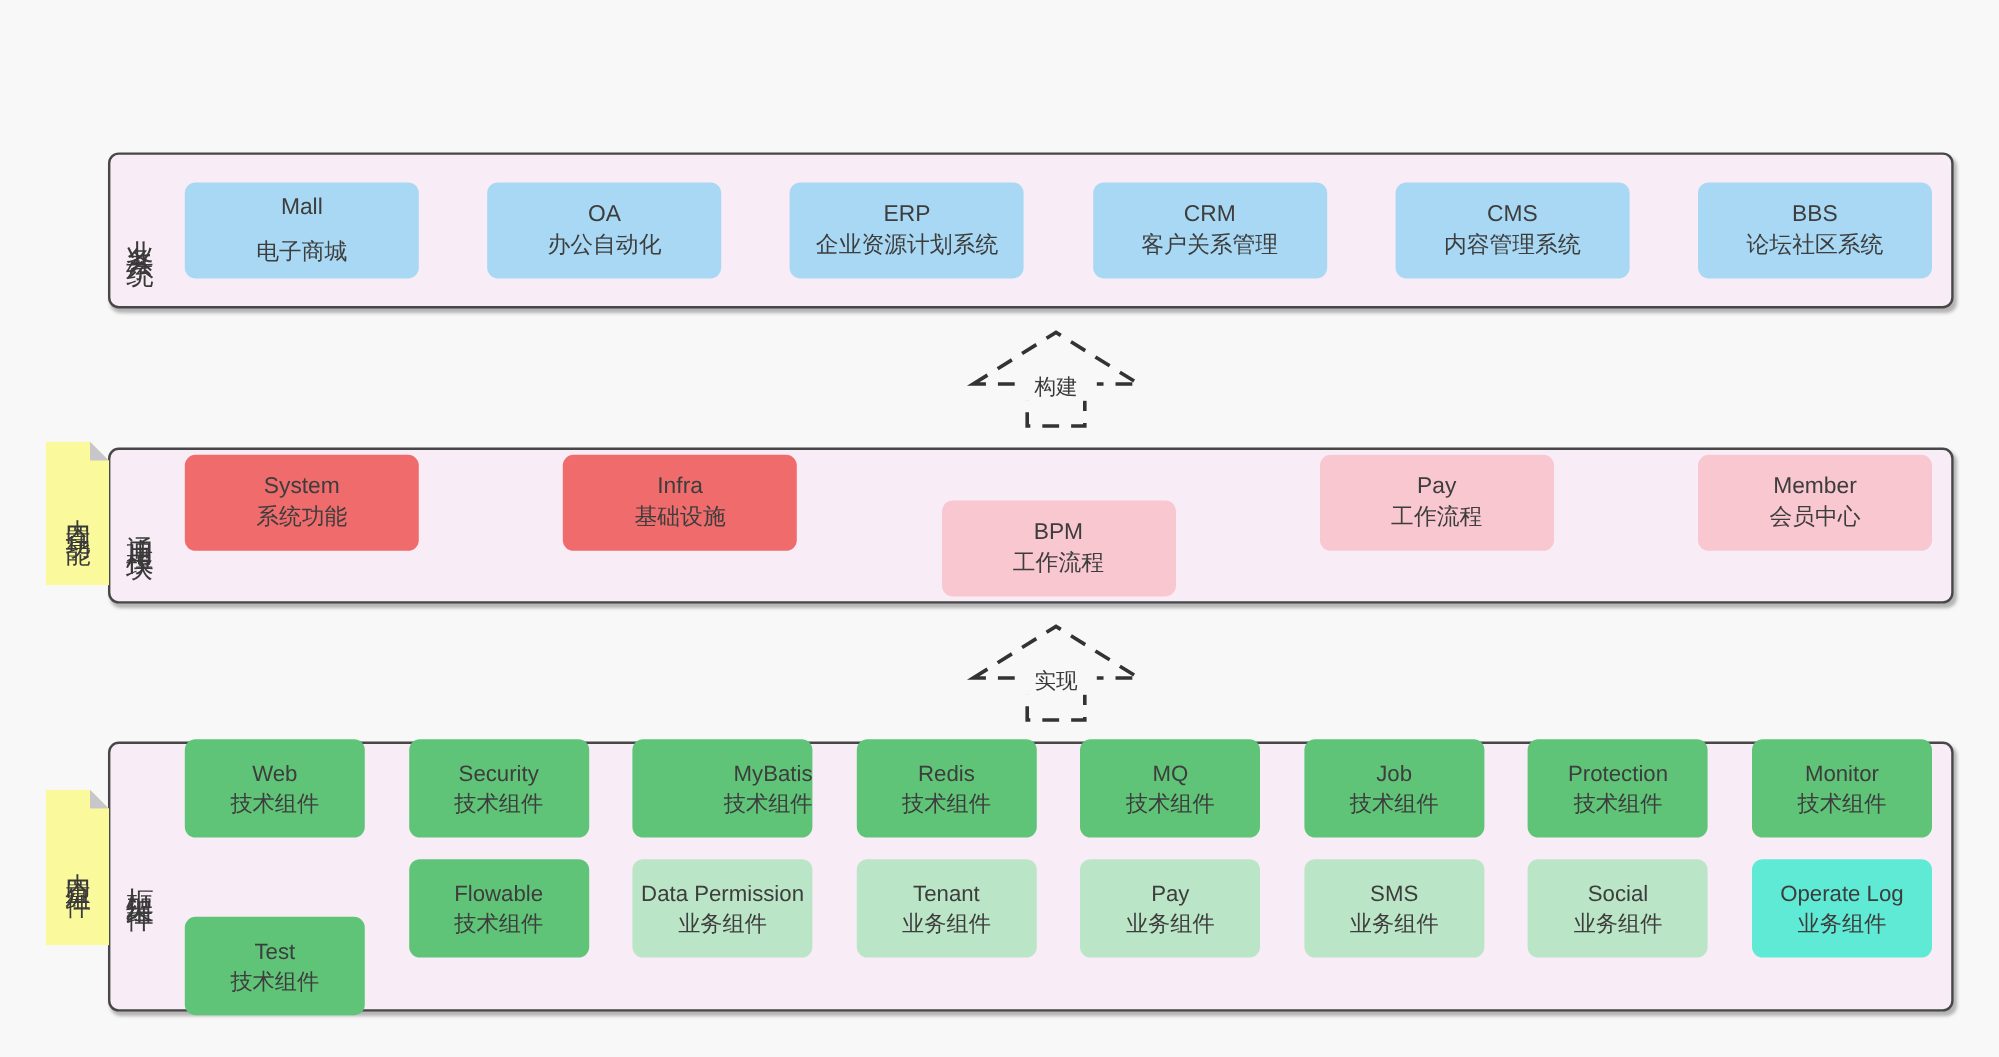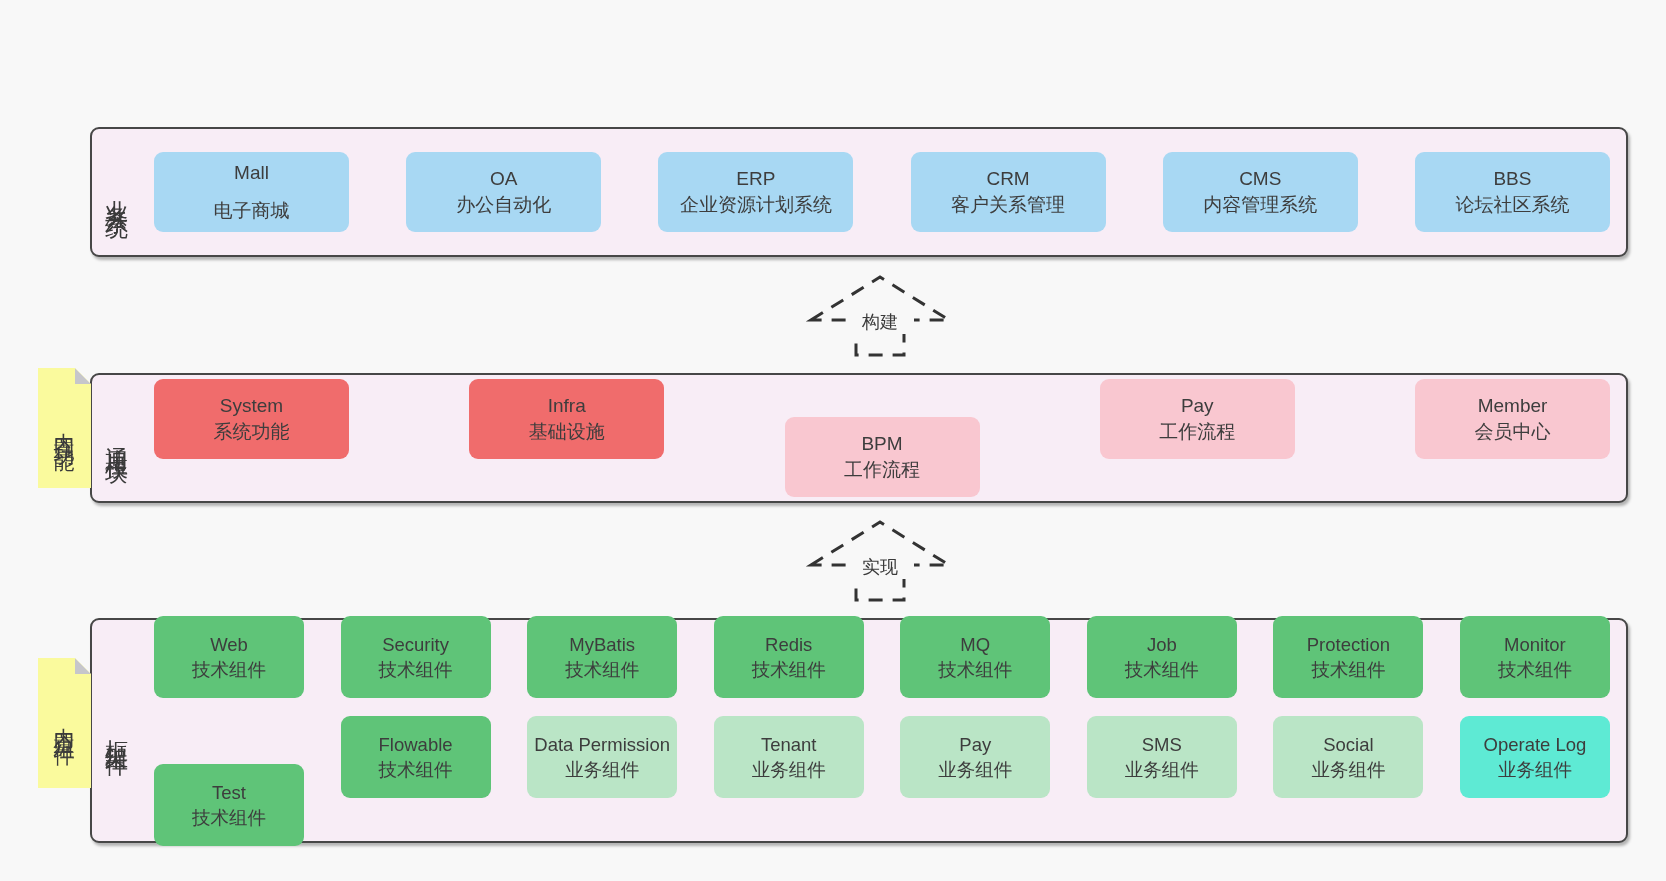--- a/index.html
+++ b/index.html
@@ -220,21 +220,21 @@
     <div class="rows">
         <div class="row">
           <div class="box" style="background: rgb(95, 196, 120);">
             <div>Web</div>
             <div>技术组件</div>
           </div>
           <div class="box" style="background: rgb(95, 196, 120);">
             <div>Security</div>
             <div>技术组件</div>
           </div>
-          <div class="box" style="background: rgb(95, 196, 120);">
+          <div class="box" style="background: rgb(95, 196, 120); align-items: flex-end;">
             <div>MyBatis</div>
             <div>技术组件</div>
           </div>
           <div class="box" style="background: rgb(95, 196, 120);">
             <div>Redis</div>
             <div>技术组件</div>
           </div>
           <div class="box" style="background: rgb(95, 196, 120);">
             <div>MQ</div>
             <div>技术组件</div>

